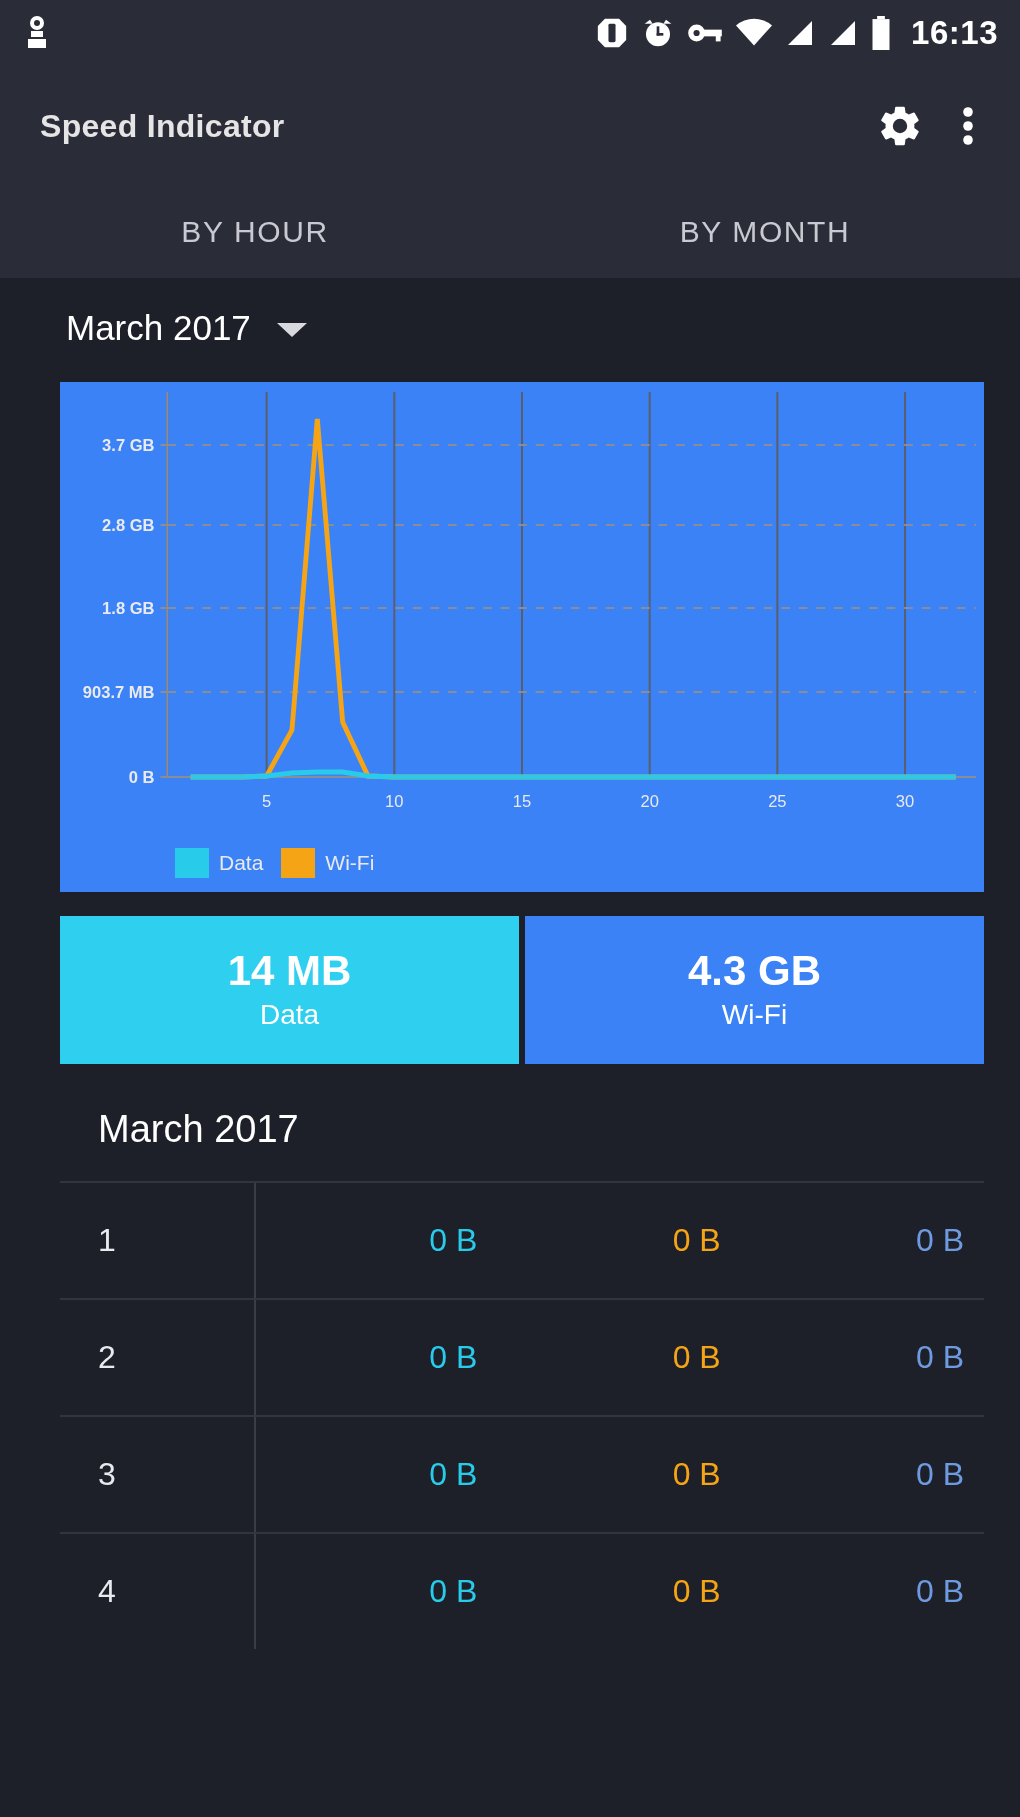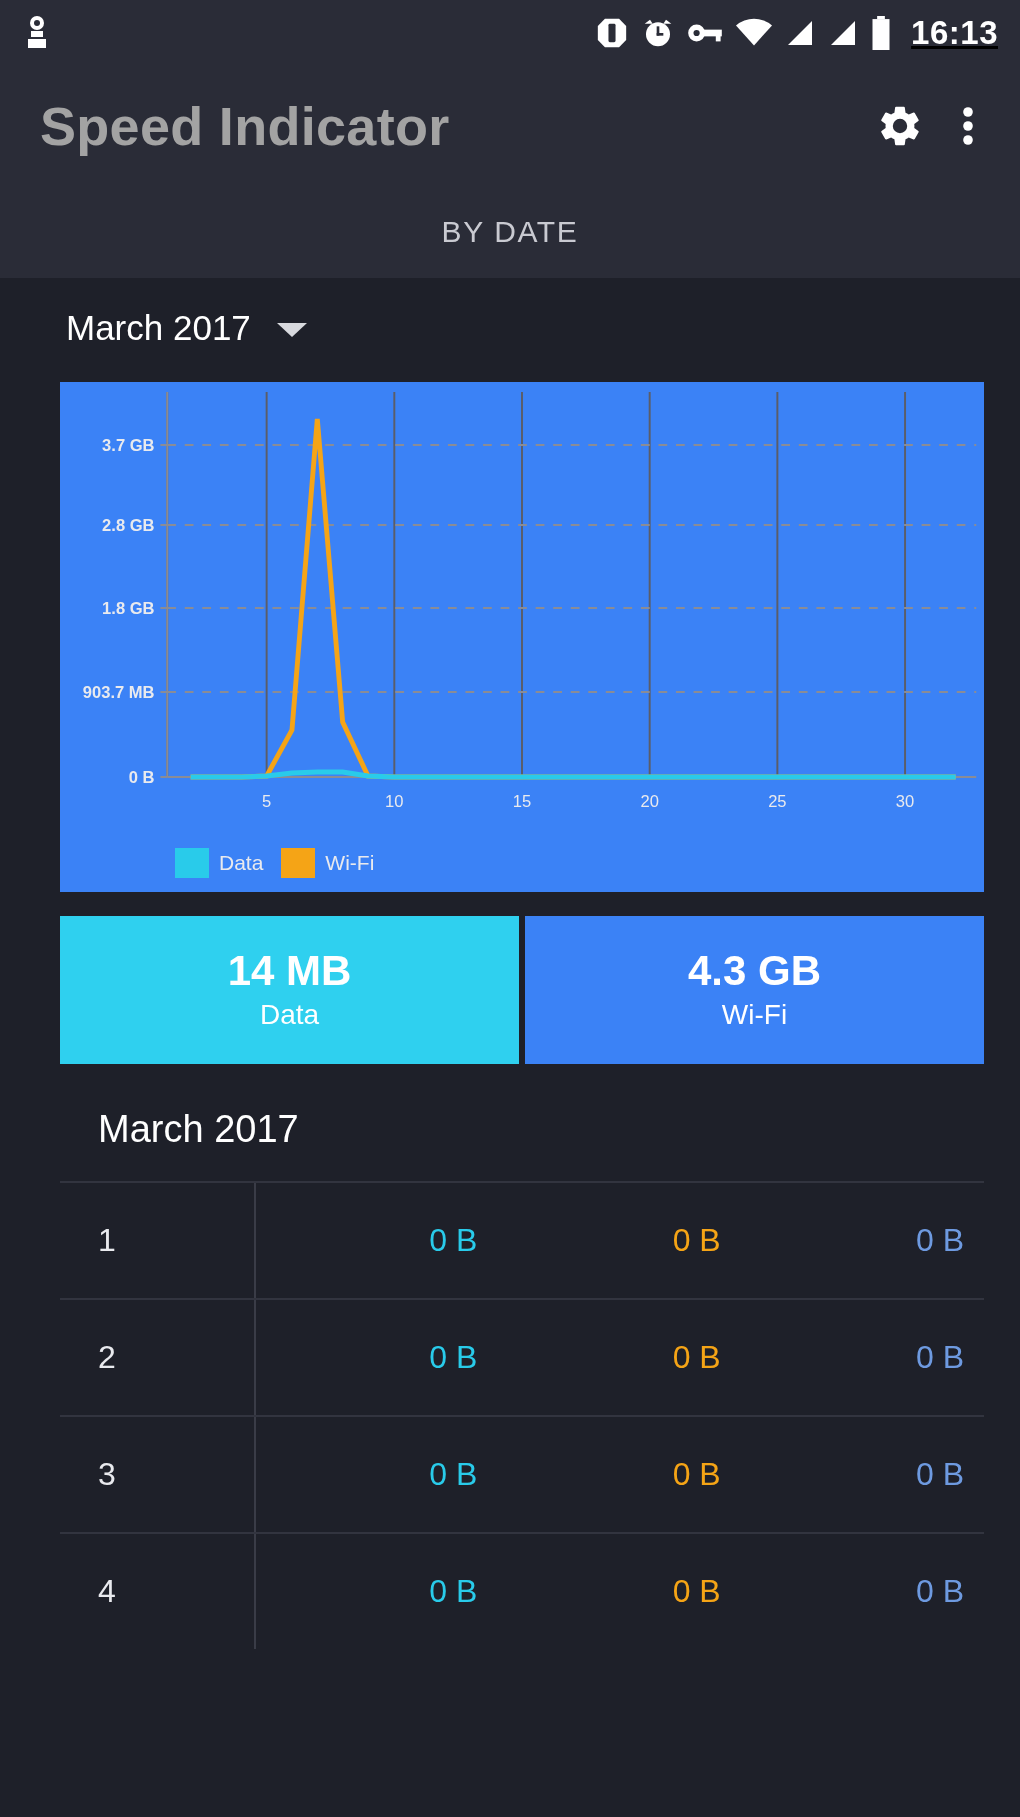--- a/index.html
+++ b/index.html
@@ -9,37 +9,36 @@
     font-family: "Liberation Sans", sans-serif;
     overflow: hidden;
   }
   .phone { position: relative; width: 1020px; height: 1817px; background: #1e2029; }
 
   
   .statusbar {
     height: 66px; background: #2a2c37;
     display: flex; align-items: center; justify-content: space-between;
     padding: 0 22px 0 22px;
-    text-decoration: underline;
   }
   .sb-left { display: flex; align-items: center; gap: 10px; }
   .sb-right { display: flex; align-items: center; gap: 13px; }
   .sb-time {
     color: #ffffff; font-size: 33px; font-weight: bold; letter-spacing: 0.5px;
     margin-left: 7px;
   }
   .sb-ic { display: block; }
 
   
   .appbar {
     height: 120px; background: #2a2c37;
     display: flex; align-items: center; padding: 0 30px 0 40px;
   }
   .app-title {
-    color: #a3a3a3; font-size: 54px; font-weight: bold;
+    color: #e5e5e5; font-size: 32px; font-weight: bold;
     letter-spacing: 0.3px; flex: 1;
   }
   .appbar-actions { display: flex; align-items: center; gap: 36px; padding-right: 14px;}
 
   
   .tabs {
     height: 92px; background: #2a2c37;
     display: flex; align-items: stretch;
   }
   .tab {
@@ -181,21 +180,24 @@
       <svg width="16" height="48" viewBox="0 0 6 24">
         <circle cx="3" cy="5" r="2.4" fill="#ffffff"></circle>
         <circle cx="3" cy="12" r="2.4" fill="#ffffff"></circle>
         <circle cx="3" cy="19" r="2.4" fill="#ffffff"></circle>
       </svg>
     </div>
   </div>
 
   <div class="tabs">
     <div class="tab">
-      <span>BY DATE</span>
+      <span>BY HOUR</span>
+    </div>
+    <div class="tab">
+      <span>BY MONTH</span>
     </div>
   </div>
 
   <div class="content">
 
     <div class="month-select">
       <span class="month-label">March 2017</span>
       <span class="caret"></span>
     </div>
 

